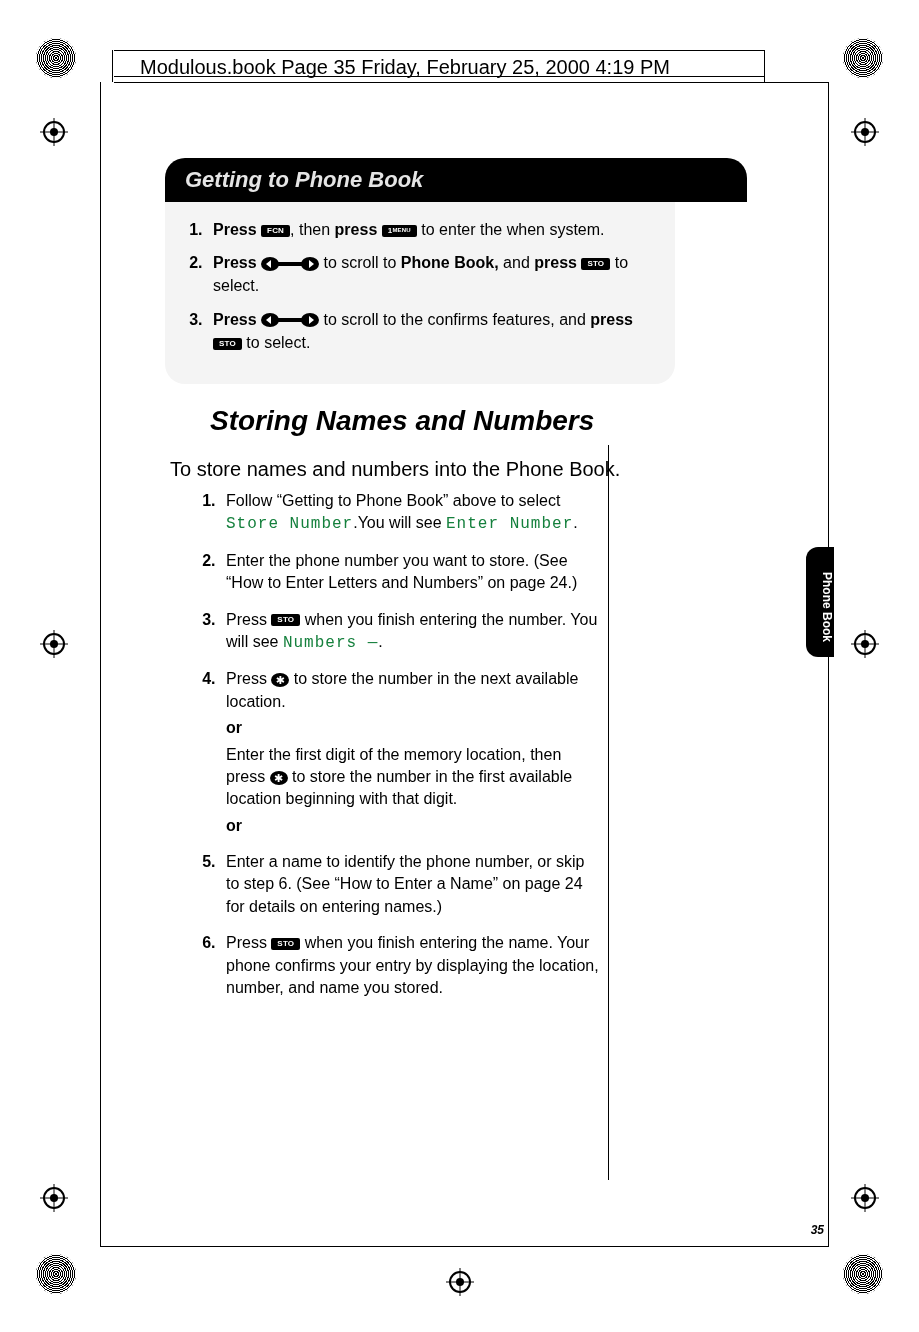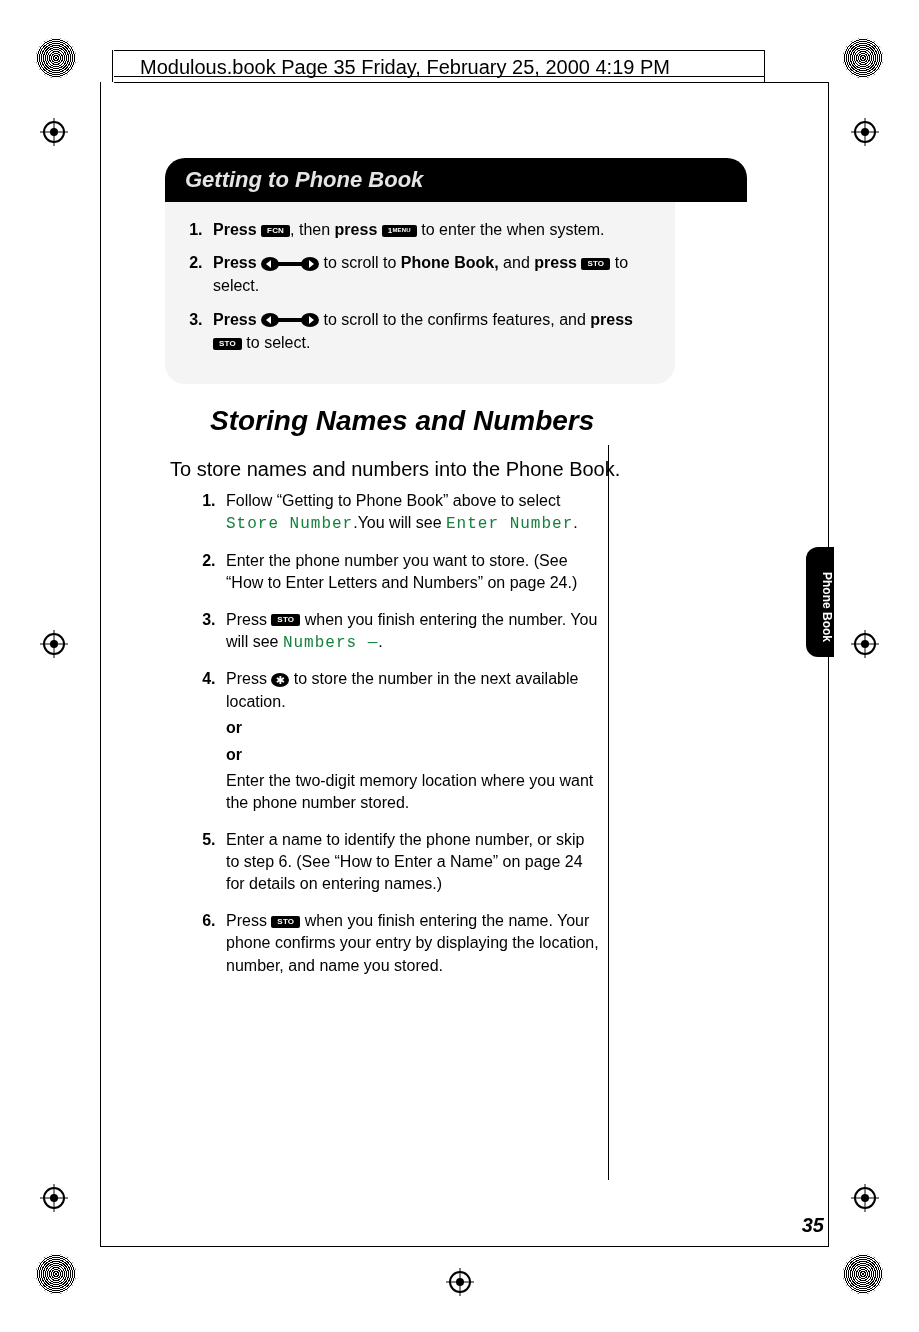--- a/index.html
+++ b/index.html
@@ -201,21 +201,21 @@
     font-weight: bold;
     writing-mode: vertical-rl;
     text-align: center;
     padding-top: 10px;
     box-sizing: border-box;
   }
   .page-number {
     position: absolute;
     right: 95px;
     bottom: 95px;
-    font-size: 20px;
+    font-size: 12px;
     font-style: italic;
     font-weight: bold;
   }
   .vline {
     position: absolute;
     width: 0;
     border-left: 1px solid #000;
   }
   .middle-vline {
     left: 608px;
@@ -326,22 +326,22 @@
     <li>
       <span>Follow “Getting to Phone Book” above to select </span><span class="lcd-font">Store Number</span><span>.You will see </span><span class="lcd-font">Enter Number</span><span>.</span>
     </li>
     <li>Enter the phone number you want to store. (See “How to Enter Letters and Numbers” on page 24.)</li>
     <li>
       <span>Press </span><span class="button-oval">STO</span><span> when you finish entering the number. You will see </span><span class="lcd-font">Numbers —</span><span>.</span>
     </li>
     <li>
       <span>Press </span><span class="button-star">✱</span><span> to store the number in the next available location.</span>
       <div class="sub-block"><b>or</b></div>
+      <div class="sub-block"><span>Enter the first digit of the memory location, then press </span><span class="button-star">✱</span><span> to store the number in the first available location beginning with that digit.</span></div>
       <div class="sub-block"><b>or</b></div>
-      <div class="sub-block">Enter the two-digit memory location where you want the phone number stored.</div>
     </li>
     <li>Enter a name to identify the phone number, or skip to step 6. (See “How to Enter a Name” on page 24 for details on entering names.)</li>
     <li>
       <span>Press </span><span class="button-oval">STO</span><span> when you finish entering the name. Your phone confirms your entry by displaying the location, number, and name you stored.</span>
     </li>
   </ol>
 </div>
 
 <div class="vline middle-vline"></div>
 

